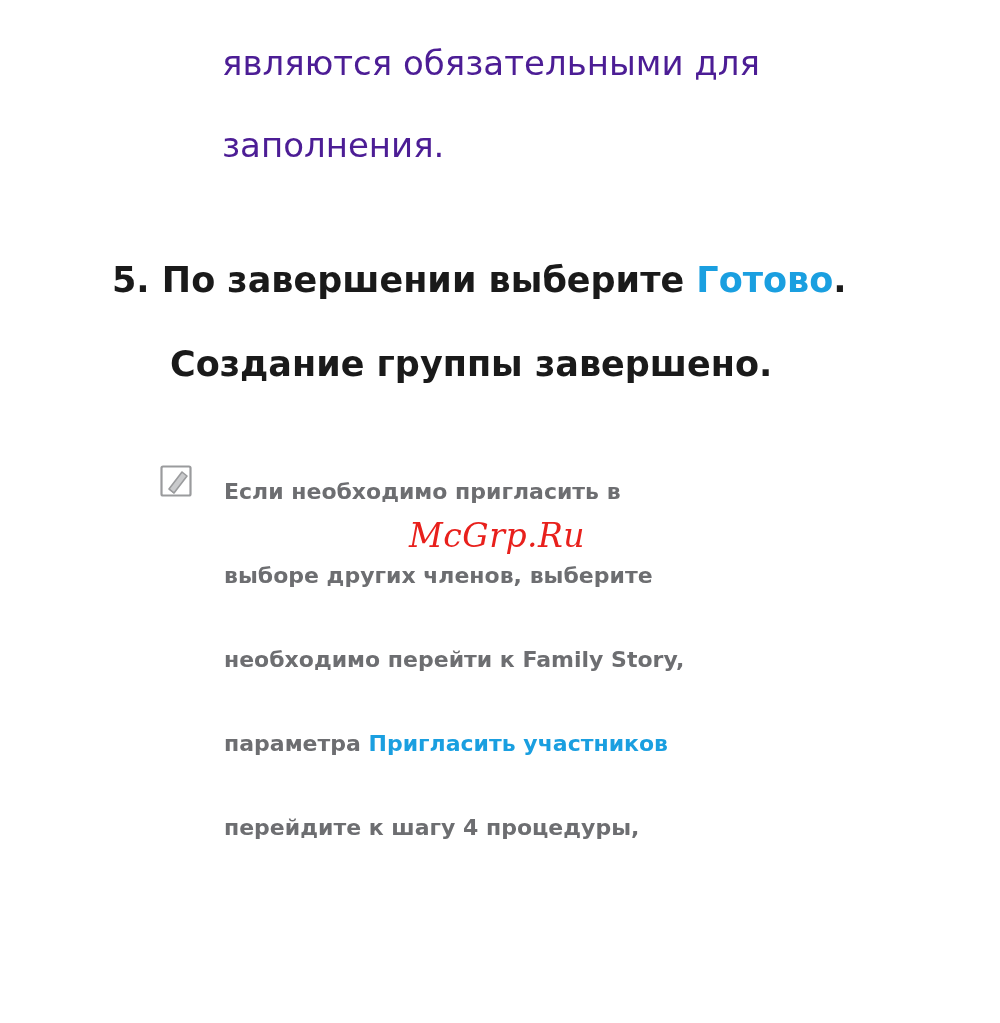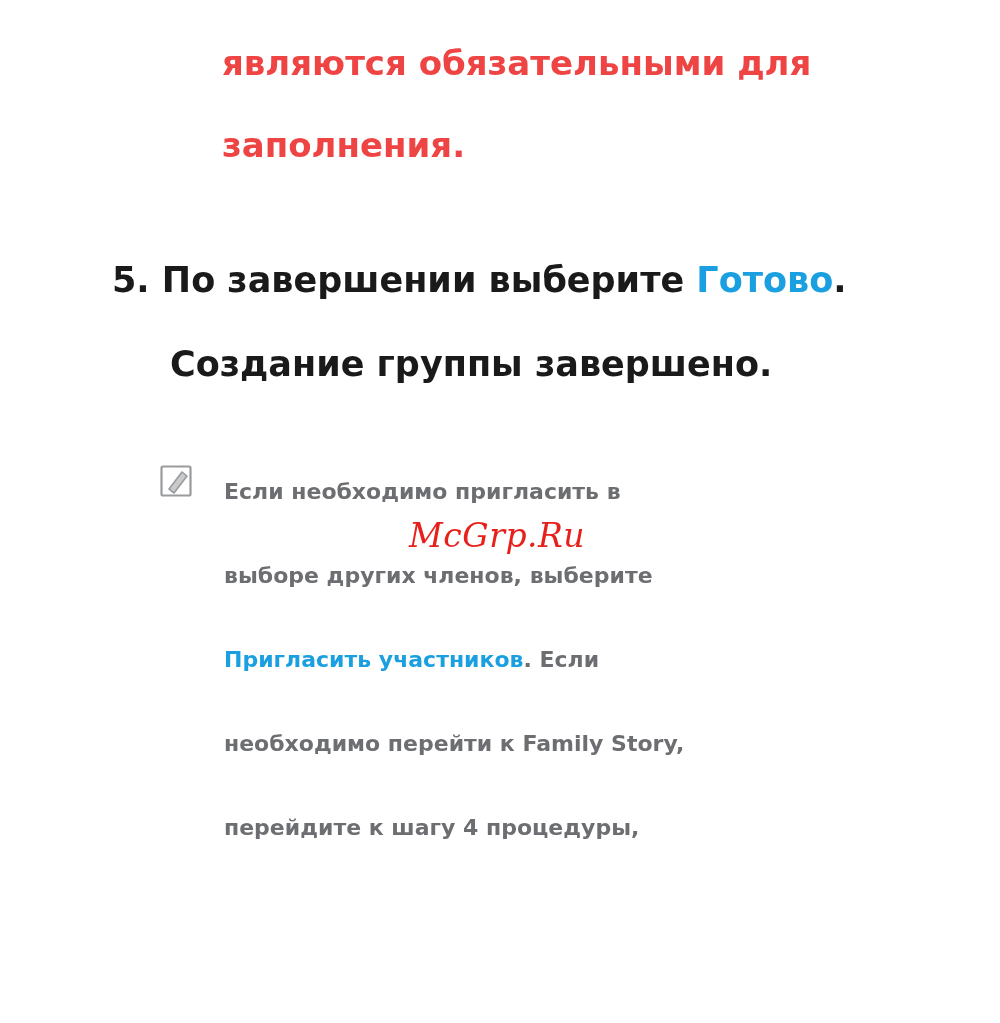--- a/index.html
+++ b/index.html
@@ -25,22 +25,22 @@
   
   .cont-block {
     position: absolute;
     left: 222px;
     top: 22px;
     width: 760px;
   }
   .cont-line {
     font-size: 34px;
     line-height: 82px;
-    color: #ef4444;
-    font-weight: 700;
+    color: #4c1d95;
+    font-weight: 400;
     white-space: nowrap;
   }
 
   
   .step-block {
     position: absolute;
     left: 112px;
     top: 238px;
     width: 880px;
   }
@@ -124,23 +124,23 @@
       <svg width="34" height="34" viewBox="0 0 34 34" xmlns="http://www.w3.org/2000/svg">
         <rect x="1.5" y="2.5" width="29" height="29" rx="1.5" fill="none" stroke="#9a9b9d" stroke-width="2.2"></rect>
         <path d="M9 25 L22 8 L27 12 L14 29 Z" fill="#c9cacc" stroke="#9a9b9d" stroke-width="1.6" stroke-linejoin="round"></path>
         <path d="M9 25 L11.5 27 L14 29" fill="none" stroke="#9a9b9d" stroke-width="1.4"></path>
       </svg>
     </span>
 
     <div class="note-body">
       <div class="note-line">Если необходимо пригласить в</div>
       <div class="note-line">выборе других членов, выберите</div>
+      <div class="note-line">необходимо перейти к Family Story,</div>
       <div class="note-line">
-        <span class="hl">Пригласить участников</span><span>. Если</span>
+        <span>параметра </span><span class="hl">Пригласить участников</span>
       </div>
-      <div class="note-line">необходимо перейти к Family Story,</div>
       <div class="note-line">перейдите к шагу 4 процедуры,</div>
     </div>
   </div>
 
   <div class="watermark">McGrp.Ru</div>
 
 </div>
 
 </body></html>

